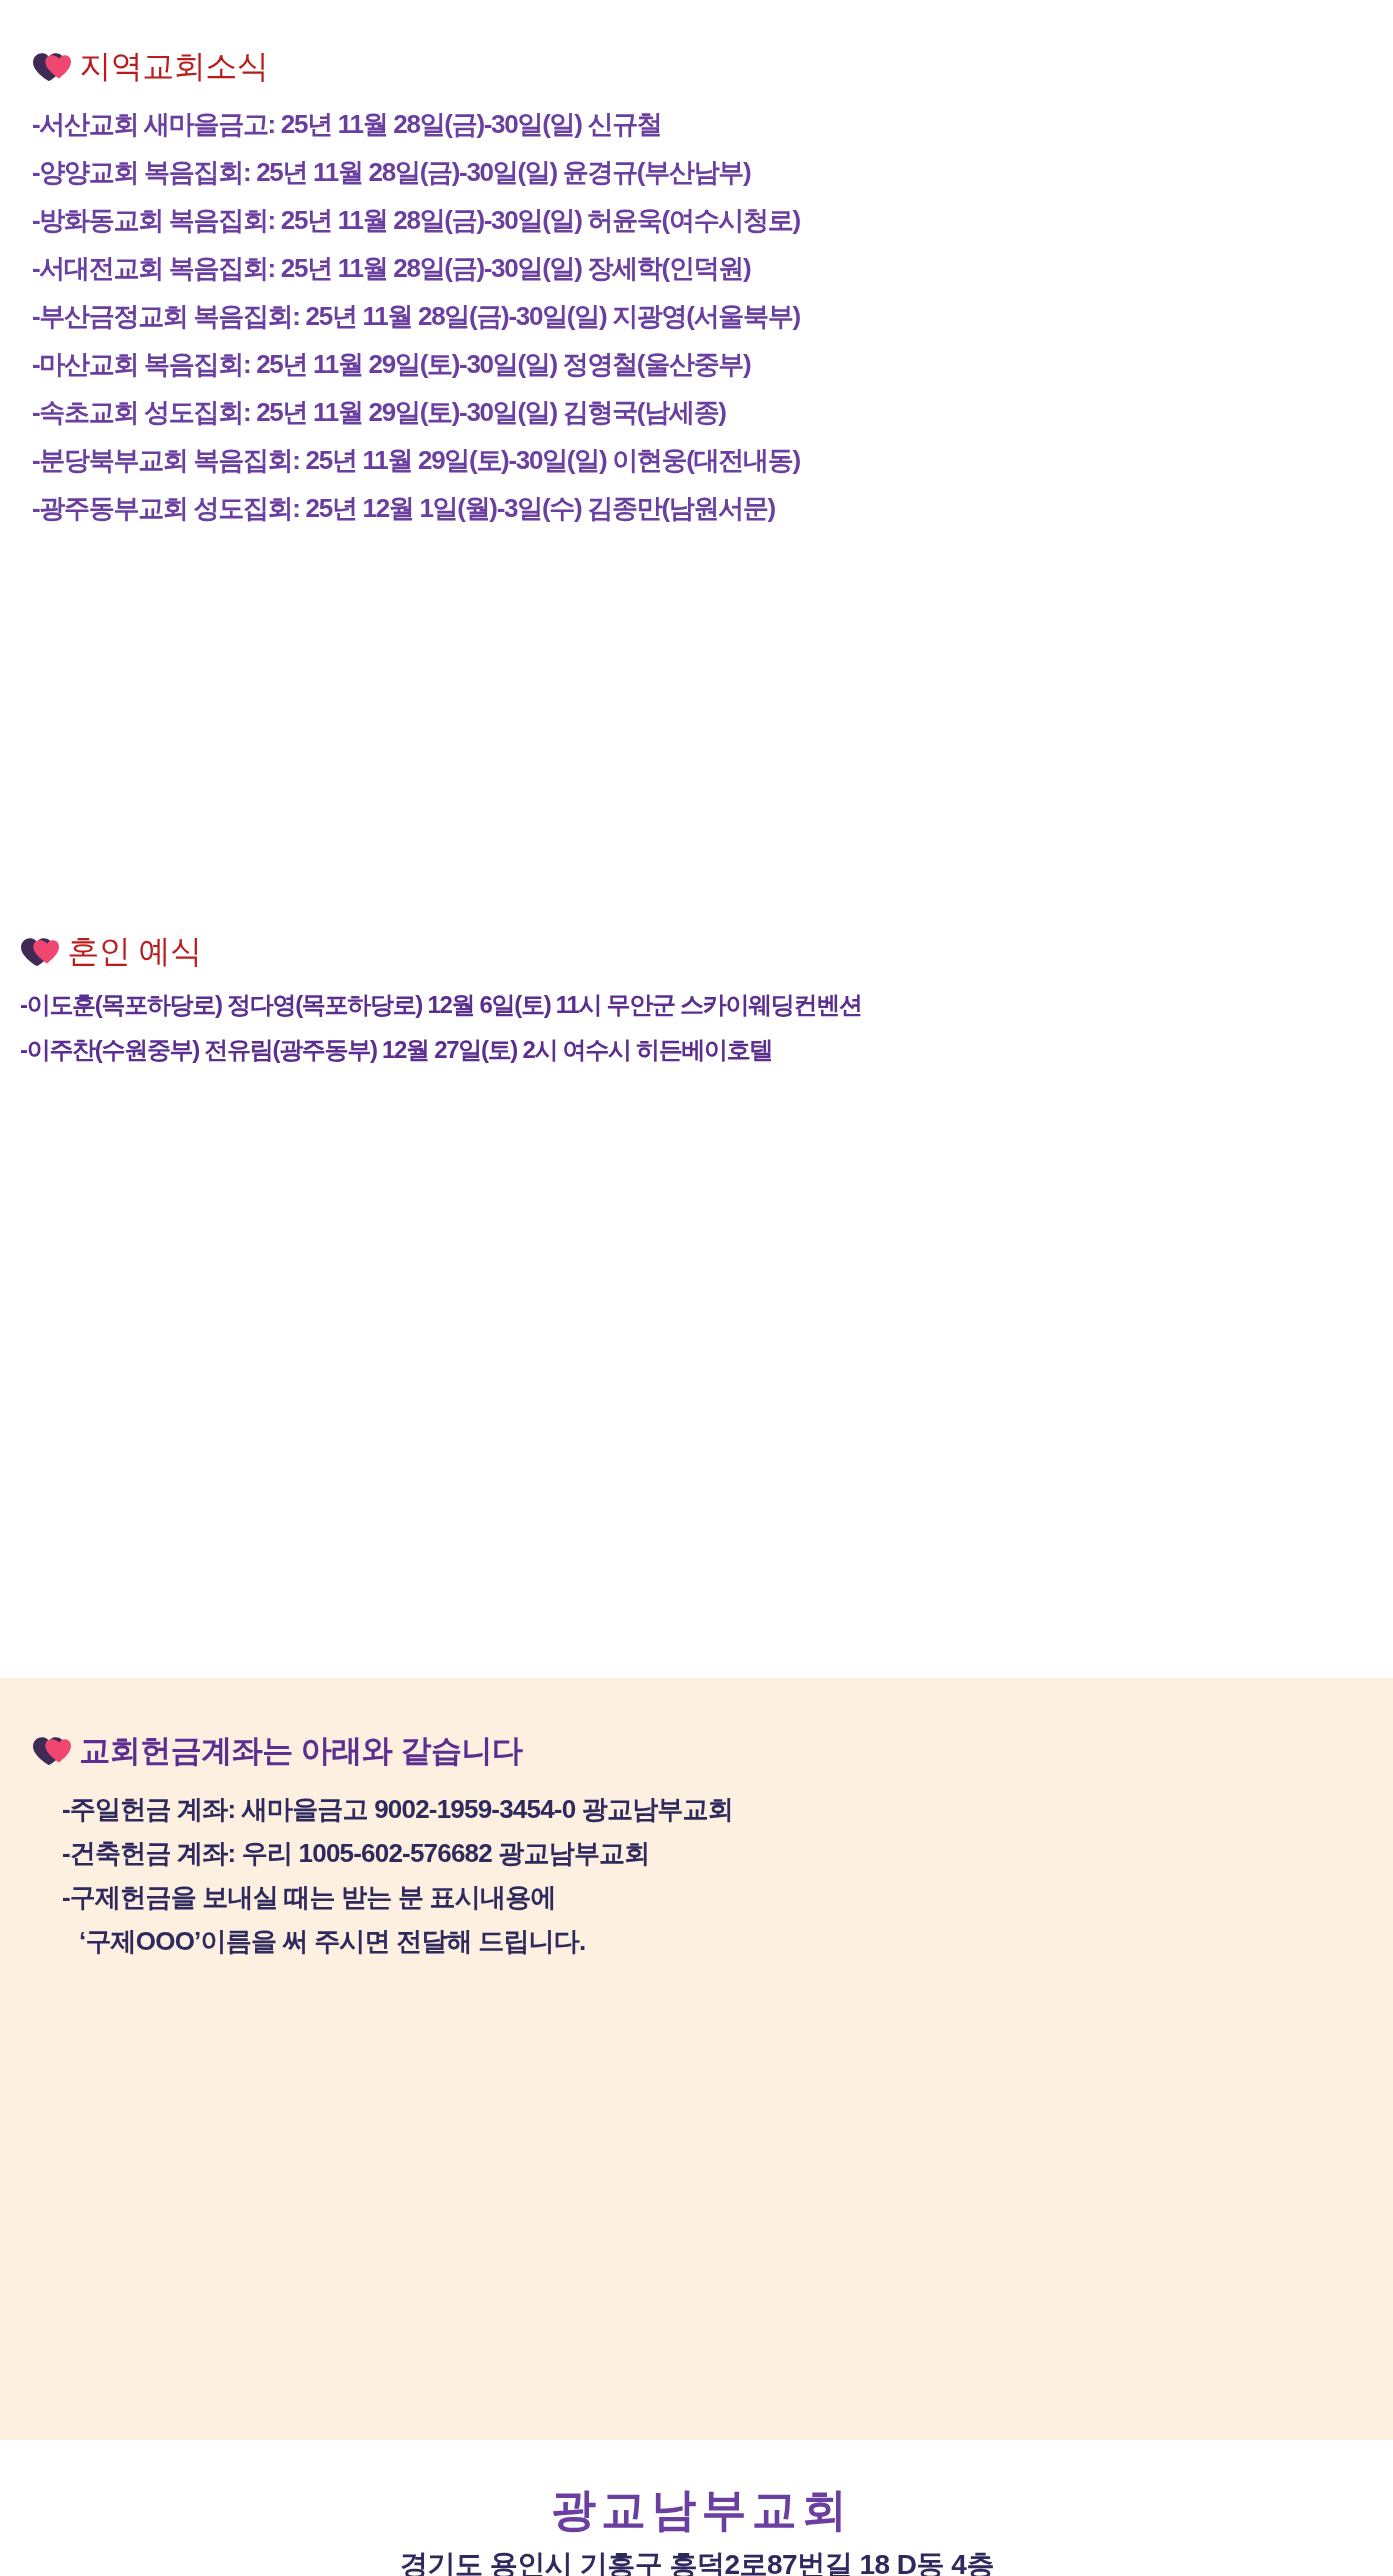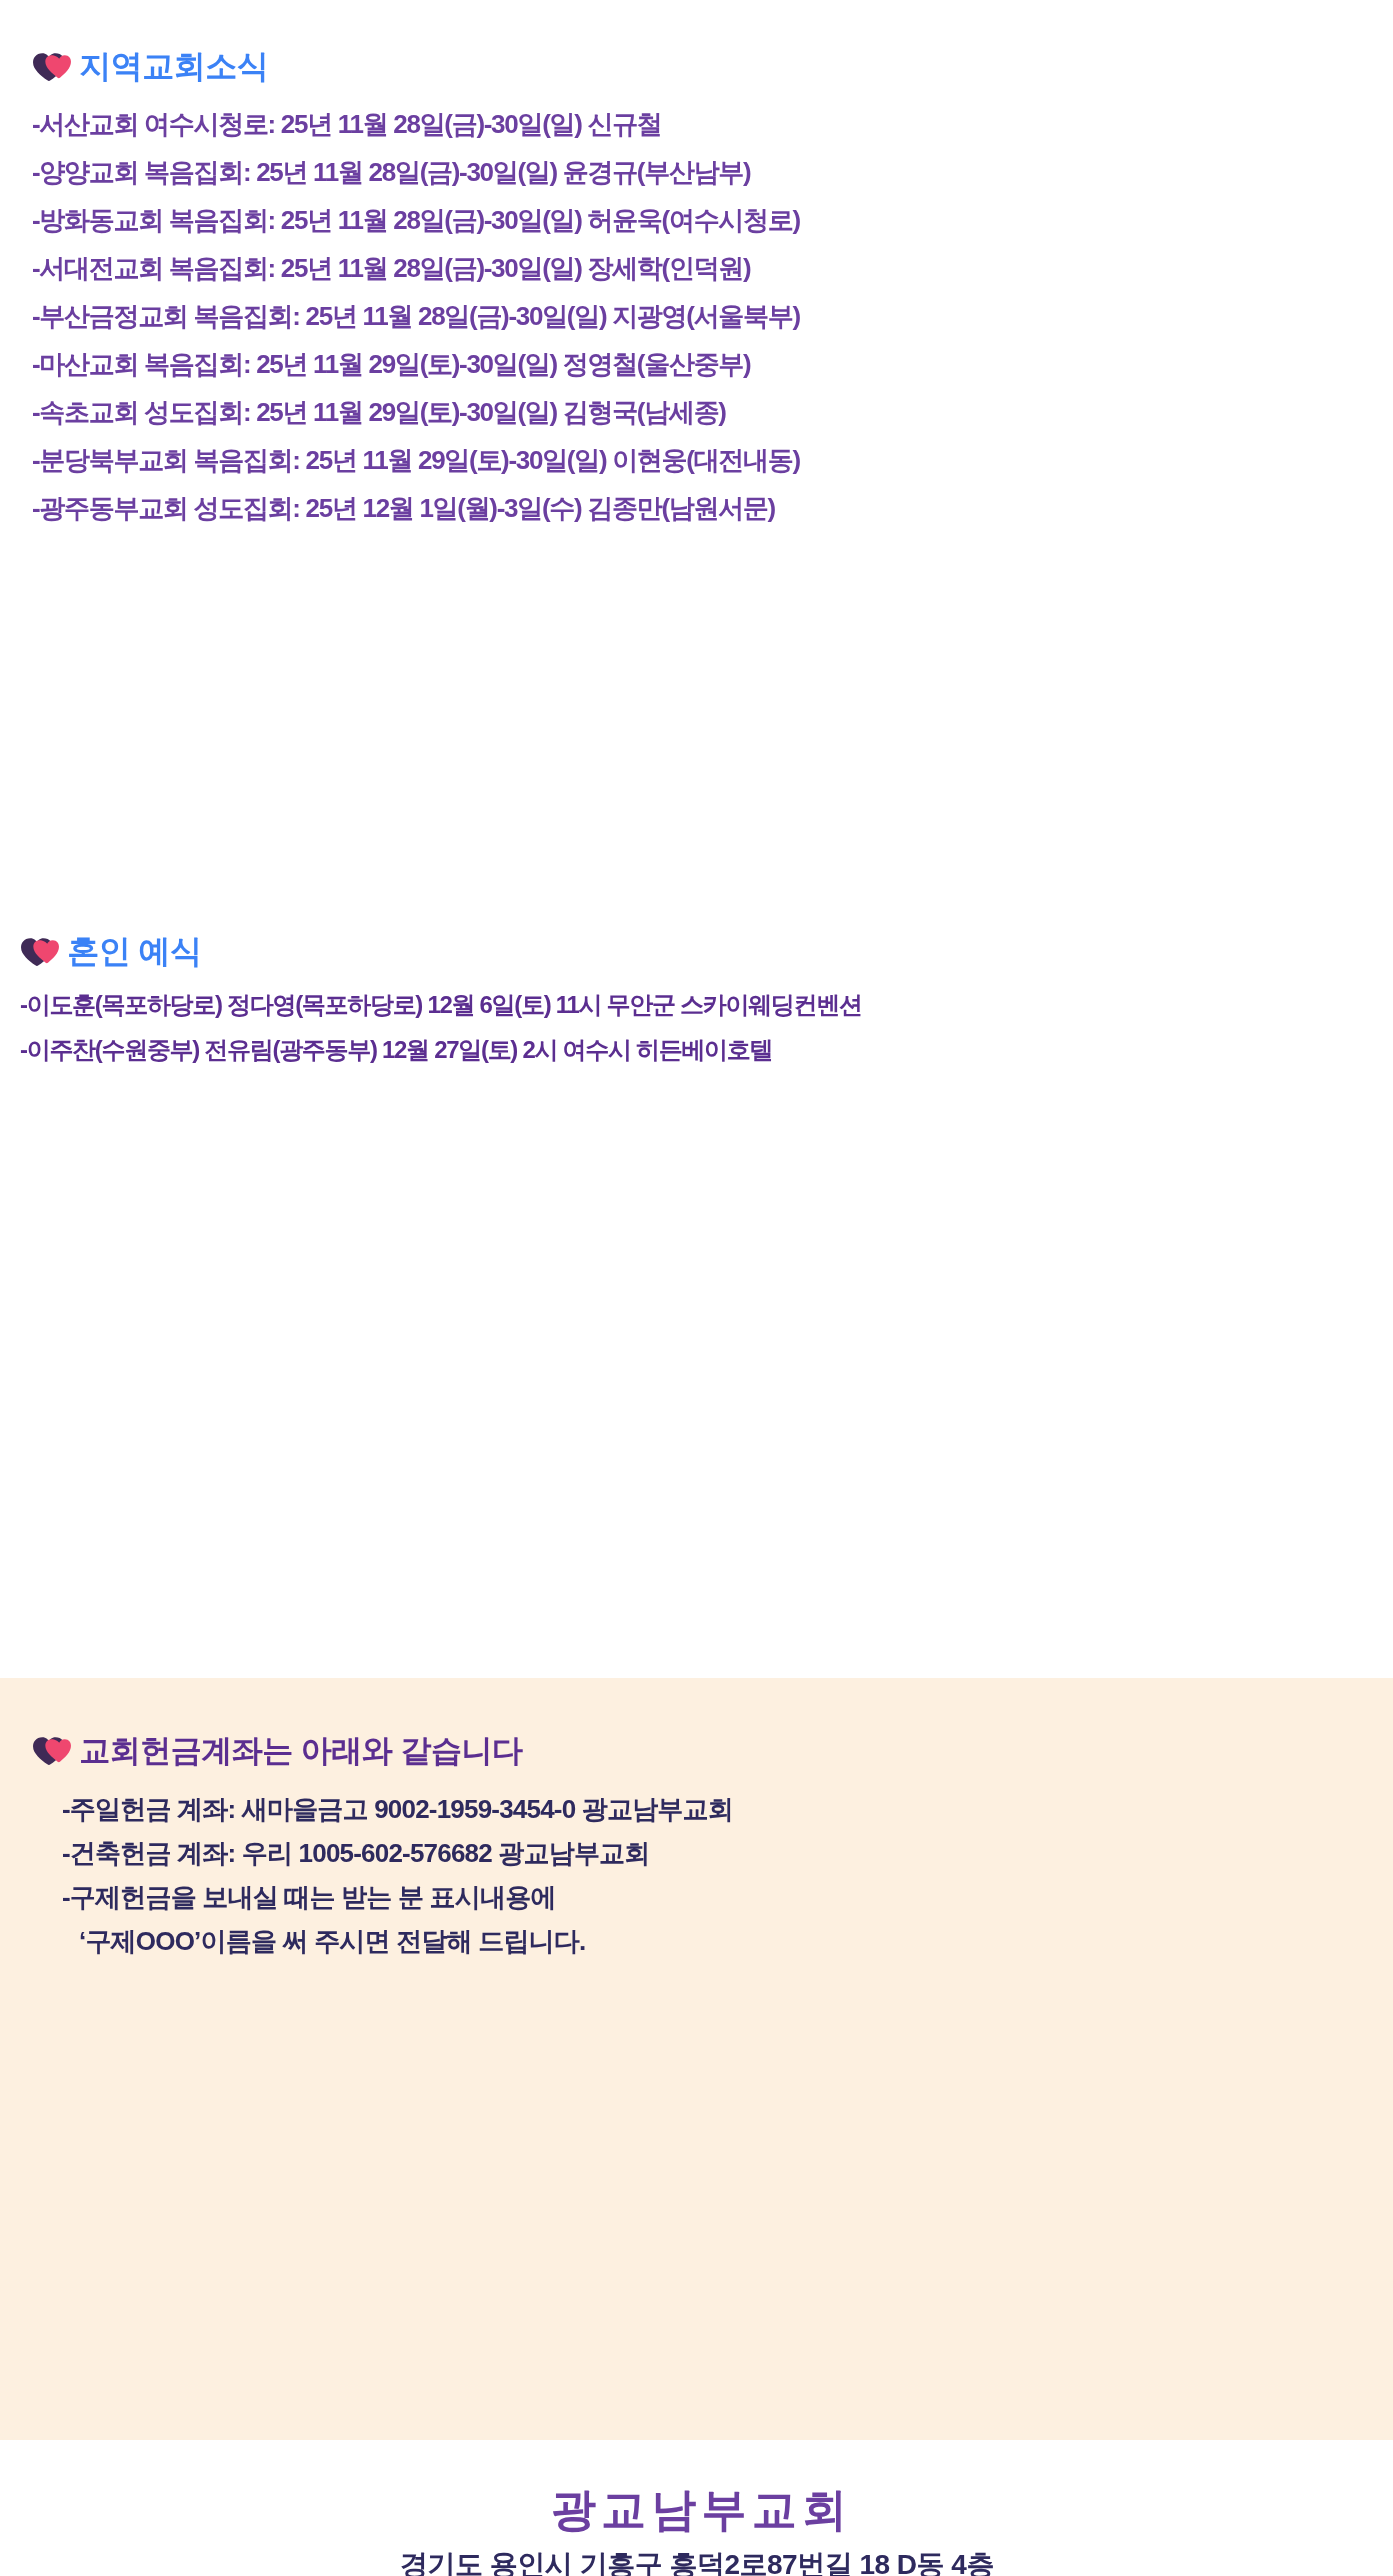--- a/index.html
+++ b/index.html
@@ -28,22 +28,22 @@
     width: 40px;
     height: 32px;
     position: relative;
     vertical-align: -5.2px;
     margin-right: 7.2px;
   }
   .heart-icon svg { display: block; width: 100%; height: 100%; }
 
   .section-title {
     font-size: 32px;
-    font-weight: 700;
-    color: #3b82f6;
+    font-weight: 400;
+    color: #b91c1c;
     letter-spacing: -0.5px;
     line-height: 1.1;
     display: flex;
     align-items: center;
   }
 
   .news-line {
     font-size: 26px;
     font-weight: 700;
     color: #6b3fa0;
@@ -163,21 +163,21 @@
       <span class="heart-icon">
         <svg viewBox="0 0 78 62" xmlns="http://www.w3.org/2000/svg">
           <path d="M20 4 C8 4 2 13 2 22 C2 36 18 48 30 57 C32 58.5 34 58.5 36 57 C48 48 64 36 64 22 C64 13 58 4 46 4 C38 4 34 9 33 13 C32 9 28 4 20 4 Z" fill="#3f2a56"></path>
           <path d="M38 8 C30 8 26 14 26 21 C26 33 40 44 50 52 C51.5 53.2 53 53.2 54.5 52 C64.5 44 76 33 76 21 C76 14 72 8 64 8 C58 8 54 12 53 15 C52 12 44 8 38 8 Z" fill="#ef476f"></path>
         </svg>
       </span>
       <span>지역교회소식</span>
     </div>
     <div class="rows">
       <div class="row">
-          <span class="news-line">-서산교회 여수시청로: 25년 11월 28일(금)-30일(일)  신규철</span>
+          <span class="news-line">-서산교회 새마을금고: 25년 11월 28일(금)-30일(일)  신규철</span>
         </div>
       <div class="row">
           <span class="news-line">-양양교회 복음집회: 25년 11월 28일(금)-30일(일)  윤경규(부산남부)</span>
         </div>
       <div class="row">
           <span class="news-line">-방화동교회 복음집회: 25년 11월 28일(금)-30일(일)  허윤욱(여수시청로)</span>
         </div>
       <div class="row">
           <span class="news-line">-서대전교회 복음집회: 25년 11월 28일(금)-30일(일)  장세학(인덕원)</span>
         </div>

